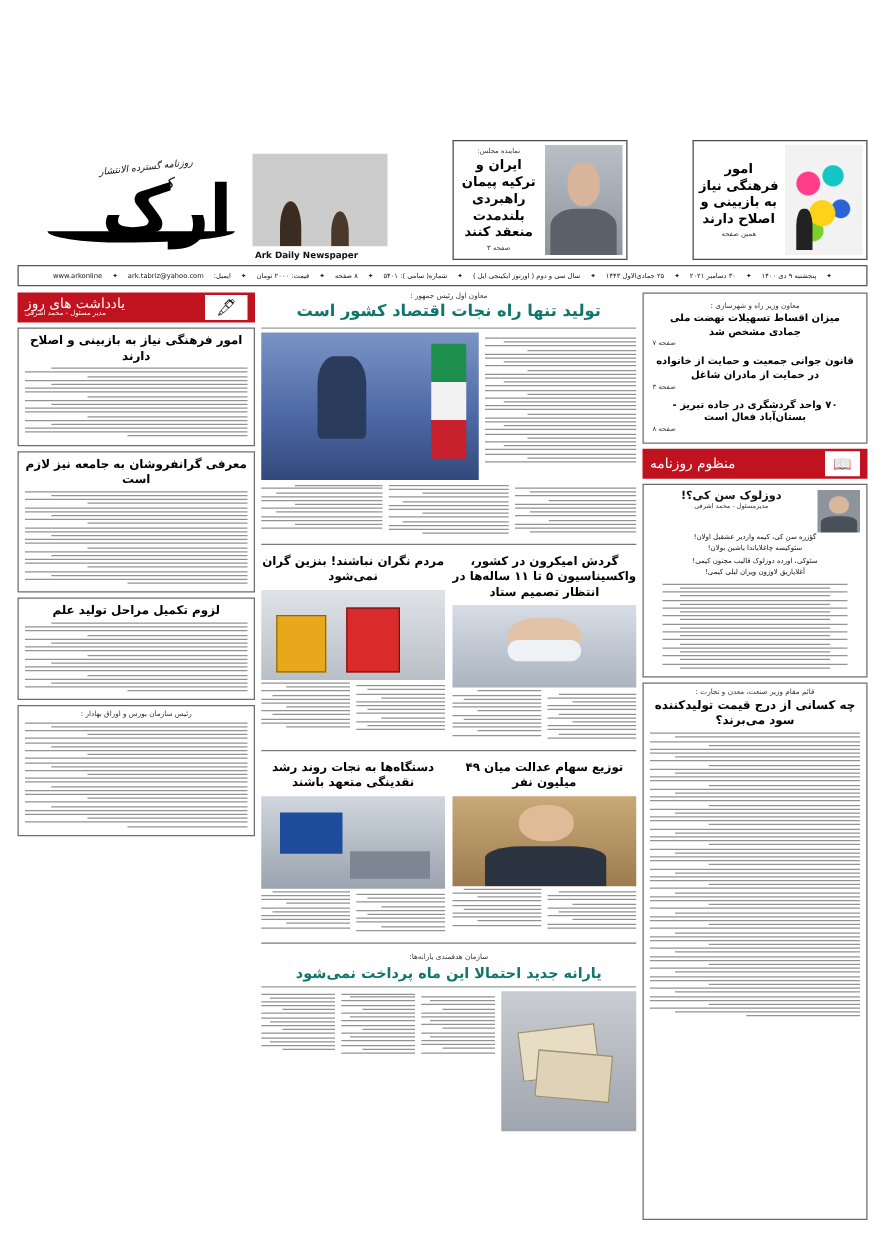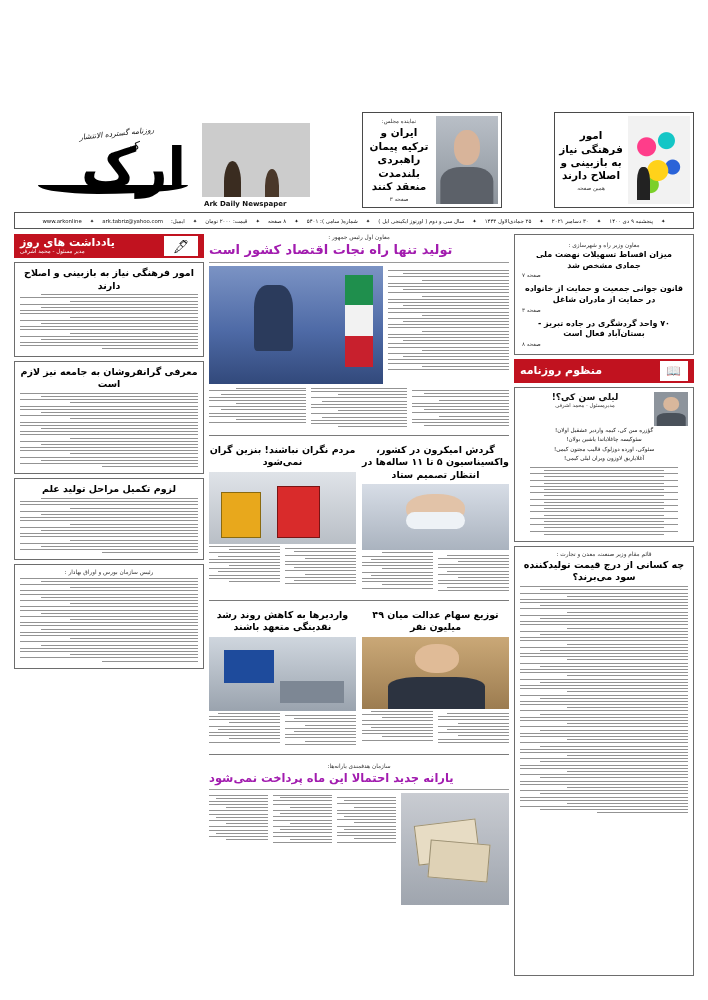--- a/index.html
+++ b/index.html
@@ -122,33 +122,33 @@
   .col-mid{flex:1 1 0;display:flex;flex-direction:column;gap:4px;min-width:0;}
   .col-left{flex:0 0 180px;display:flex;flex-direction:column;gap:4px;}
 
   
   .redbar{
     background:#c1121f;color:#fff;display:flex;flex-direction:row-reverse;
     align-items:center;justify-content:space-between;padding:2px 6px;height:24px;
     box-sizing:border-box;position:relative;
   }
   .redbar .rb-txt{display:flex;flex-direction:column;align-items:flex-end;line-height:1.05;}
-  .rb-title{font-size:11px;font-weight:700;}
+  .rb-title{font-size:11px;font-weight:400;}
   .rb-sub{font-size:5.5px;font-weight:400;margin-top:1px;}
   .rb-icon{
     background:#fff;width:34px;height:20px;display:flex;align-items:center;
     justify-content:center;
   }
   .feather{font-size:13px;color:#111;line-height:1;}
   .book{font-size:12px;color:#8a6a30;line-height:1;}
 
   .boxed{border:1px solid #6d6d6d;padding:4px 5px;box-sizing:border-box;}
 
   .h-kicker{font-size:5.8px;color:#333;text-align:center;margin-bottom:2px;}
-  .h1{font-size:13px;font-weight:700;line-height:1.3;text-align:left;color:#a21caf;}
+  .h1{font-size:13px;font-weight:700;line-height:1.3;text-align:center;color:#0f766e;}
   .h2{font-size:9.5px;font-weight:700;line-height:1.32;text-align:center;color:#000;}
   .h3{font-size:8px;font-weight:700;line-height:1.33;text-align:center;color:#000;}
   .pagref{font-size:5.5px;color:#333;text-align:left;margin-top:1px;}
   .cols2{column-count:2;column-gap:5px;}
   .cols3{column-count:3;column-gap:5px;}
   .rule{border-top:1px solid #7a7a7a;margin:4px 0;}
   .hr-thin{border-top:1px solid #9a9a9a;margin:3px 0;}
 
   
   .photo{width:100%;background:#ccc;position:relative;overflow:hidden;}
@@ -586,21 +586,21 @@
               <div class="fl s"></div>
               <div class="fl"></div>
           </div>
         </div>
       </div>
 
       <div class="rule"></div>
 
       <div style="display:flex;flex-direction:row-reverse;gap:6px;">
         <div style="flex:1 1 0;min-width:0;">
-          <div class="h2">واردیر‌ها به کاهش روند رشد نقدینگی متعهد باشند</div>
+          <div class="h2">دستگاه‌ها به نجات روند رشد نقدینگی متعهد باشند</div>
           <div class="photo ph-desk" style="margin-top:3px;"></div>
           <div class="fakelines cols2">
             <div class="fl"></div>
               <div class="fl m"></div>
               <div class="fl"></div>
               <div class="fl s"></div>
             <div class="fl"></div>
               <div class="fl m"></div>
               <div class="fl"></div>
               <div class="fl"></div>
@@ -730,21 +730,21 @@
           <div class="rb-title">منظوم روزنامه</div>
         </div>
         <div class="rb-icon">
             <span class="book">📖</span>
           </div>
       </div>
 
       <div class="boxed">
         <div class="poem-head">
           <div class="poem-head-txt">
-            <div class="poem-title">لیلی سن کی؟!</div>
+            <div class="poem-title">دوزلوک سن کی؟!</div>
             <div class="poem-by">مدیرمسئول - محمد اشرفی</div>
           </div>
           <div class="ph-poet"></div>
         </div>
         <div class="poem">گؤزره سن کی، کیمه واردیر عشقیل اولان!</div>
         <div class="poem">سئوکیسه چاغلایاندا یاشین بولان!</div>
         <div class="poem">سئوکی، اورده دوزلوک قالیب مجنون کیمی!</div>
         <div class="poem">آغلایاریق لاوزون ویران لیلی کیمی!</div>
         <div class="fakelines" style="margin-top:3px;">
           <div class="fl m" style="margin-left:auto;margin-right:auto;"></div>

